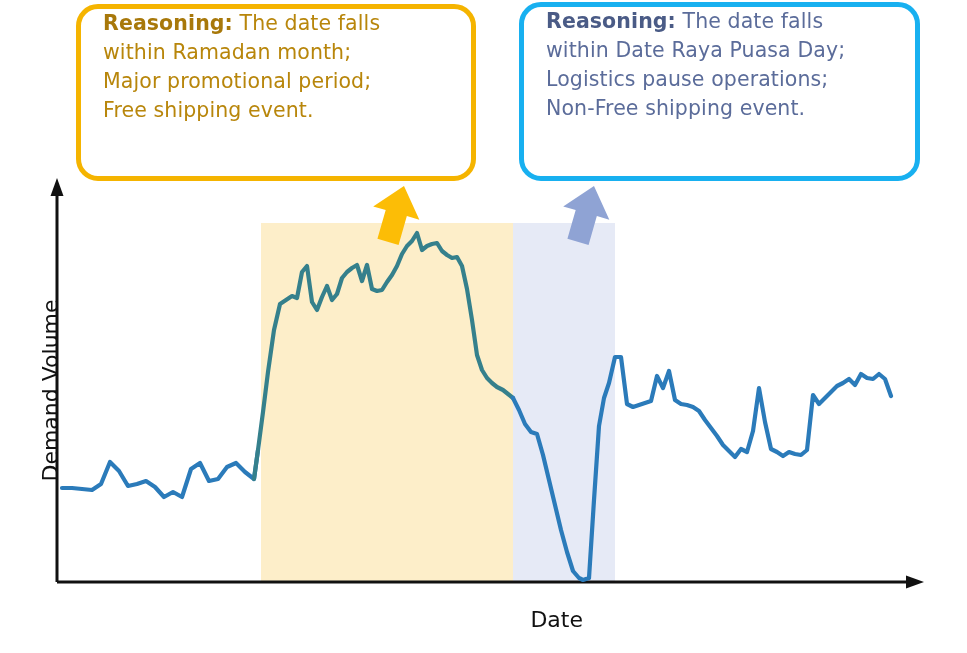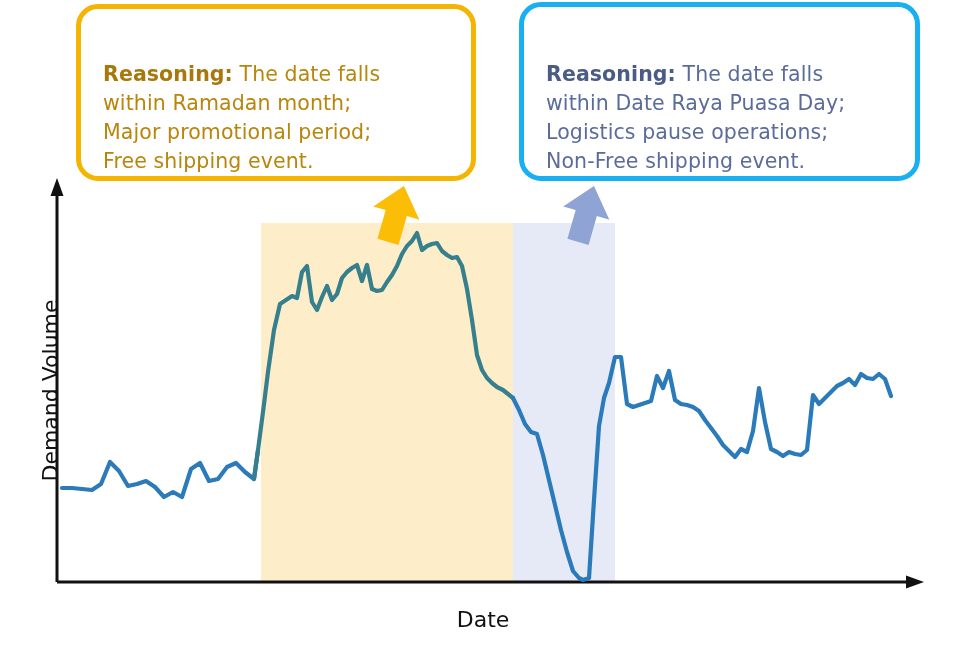--- a/index.html
+++ b/index.html
@@ -22,21 +22,21 @@
     height: 653px;
   }
 
   
   .callout {
     position: absolute;
     box-sizing: border-box;
     border-radius: 22px;
     background: #ffffff;
     display: flex;
-    align-items: flex-end;
+    align-items: flex-start;
     z-index: 6;
   }
   .callout-text {
     font-size: 20.5px;
     line-height: 1.42;
     letter-spacing: 0.1px;
     white-space: pre-line;
     padding: 0 0 0 22px;
     margin: 0;
   }
@@ -91,21 +91,21 @@
     font-size: 22px;
     color: #111111;
     z-index: 4;
     white-space: nowrap;
   }
   #x-axis-title {
     position: absolute;
     left: 383px;
     top: 607px;
     width: 200px;
-    text-align: center;
+    text-align: right;
     font-size: 22px;
     color: #111111;
     z-index: 4;
   }
 </style>
 </head>
 <body>
 
 <div id="stage">
 

